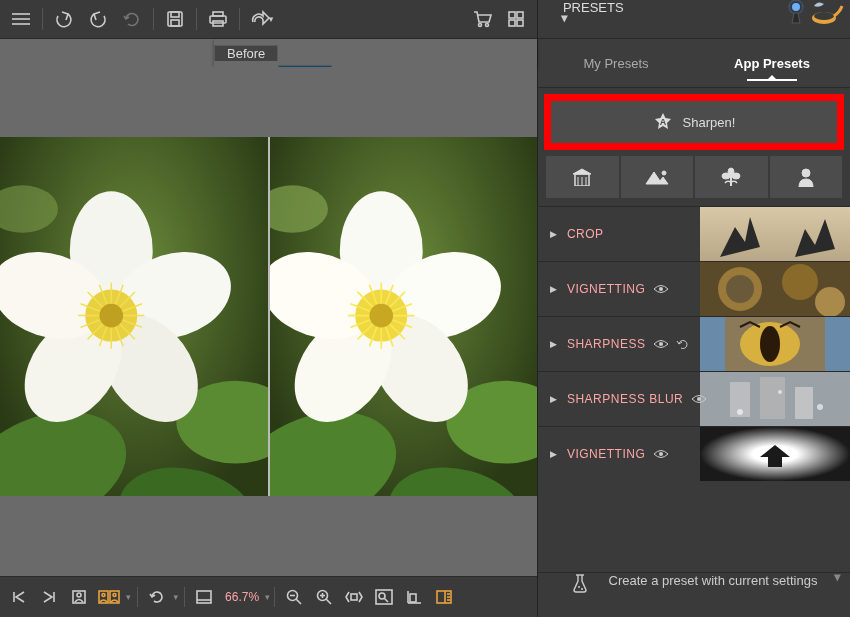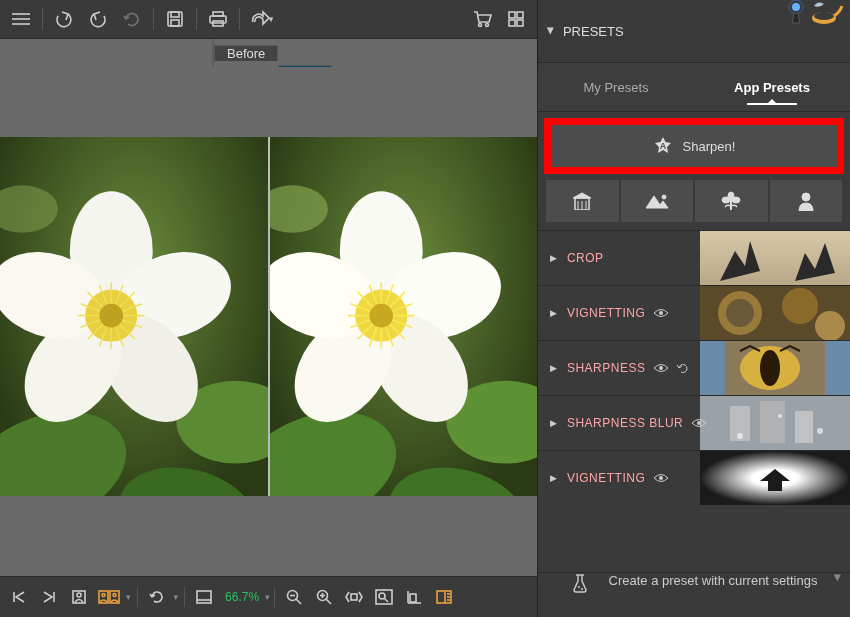--- a/index.html
+++ b/index.html
@@ -18,24 +18,24 @@
   .img-divider{width:2px;background:#bbb;}
   .flower{width:100%;height:100%;}
   .gray-top{position:absolute;top:0;left:0;right:0;height:70px;background:#6a6a6a;}
   .gray-bot{position:absolute;bottom:0;left:0;right:0;height:80px;background:#6a6a6a;}
 
   .bottombar{height:40px;background:#3a3a3a;border-top:1px solid #2a2a2a;display:flex;align-items:center;padding:0 4px;}
   .bb-btn{width:30px;height:30px;display:flex;align-items:center;justify-content:center;color:#ccc;cursor:pointer;}
   .bb-btn.orange svg{stroke:#e8a23c;}
   .bb-btn svg{stroke:#ccc;fill:none;stroke-width:1.6;}
   .bb-sep{width:1px;height:20px;background:#555;margin:0 4px;}
-  .zoom-val{color:#22c55e;font-size:12px;margin:8px 6px;}
+  .zoom-val{color:#fca5a5;font-size:12px;margin:8px 6px;}
 
   .right-pane{flex:1;background:#3a3a3a;display:flex;flex-direction:column;border-left:1px solid #222;}
-  .presets-hdr{height:38px;display:flex;align-items:center;padding:12px 10px;background:#3a3a3a;position:relative;}
+  .presets-hdr{height:38px;display:flex;padding:0 10px;background:#3a3a3a;position:relative;}
   .presets-hdr .tri{margin-right:8px;color:#ccc;font-size:9px;transform:rotate(90deg);display:inline-block;}
   .presets-hdr .logo{position:absolute;right:6px;top:-2px;display:flex;align-items:center;gap:4px;}
   .preset-tabs{height:48px;display:flex;background:#3d3d3d;border-top:1px solid #2a2a2a;border-bottom:1px solid #2a2a2a;}
   .preset-tab{flex:1;display:flex;align-items:center;justify-content:center;cursor:pointer;color:#aaa;position:relative;}
   .preset-tab.active{color:#fff;font-weight:600;}
   .preset-tab.active::after{content:"";position:absolute;bottom:6px;left:50%;width:50px;margin-left:-25px;height:2px;background:#fff;}
   .preset-tab.active::before{content:"";position:absolute;bottom:8px;left:50%;margin-left:-4px;width:0;height:0;border-left:4px solid transparent;border-right:4px solid transparent;border-bottom:4px solid #fff;}
 
   .highlight-wrap{margin:6px;padding:4px;border:3px solid #ff0000;background:#ff0000;}
   .sharpen-btn{height:42px;background:#4c4c4c;display:flex;align-items:center;justify-content:center;gap:10px;cursor:pointer;color:#ddd;}

